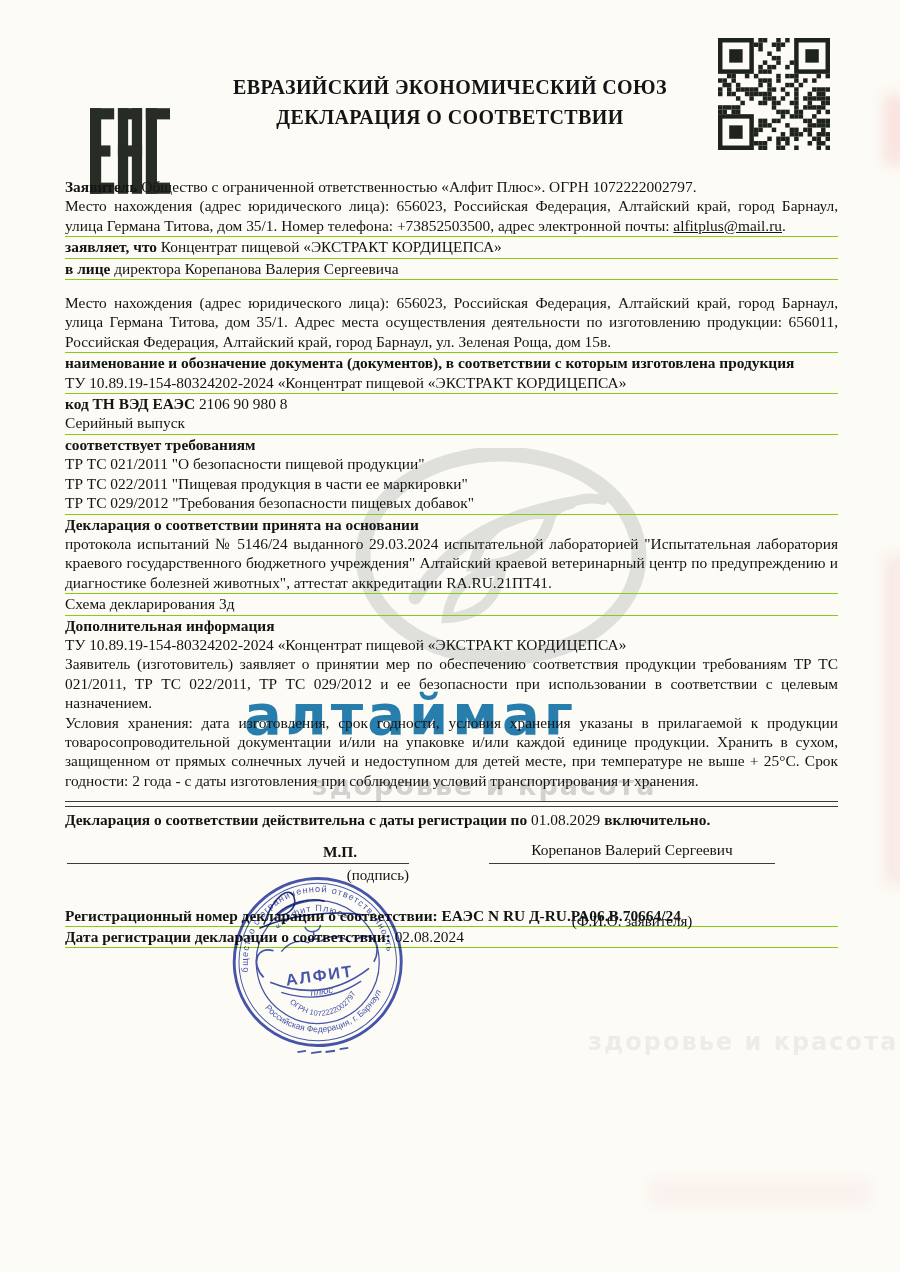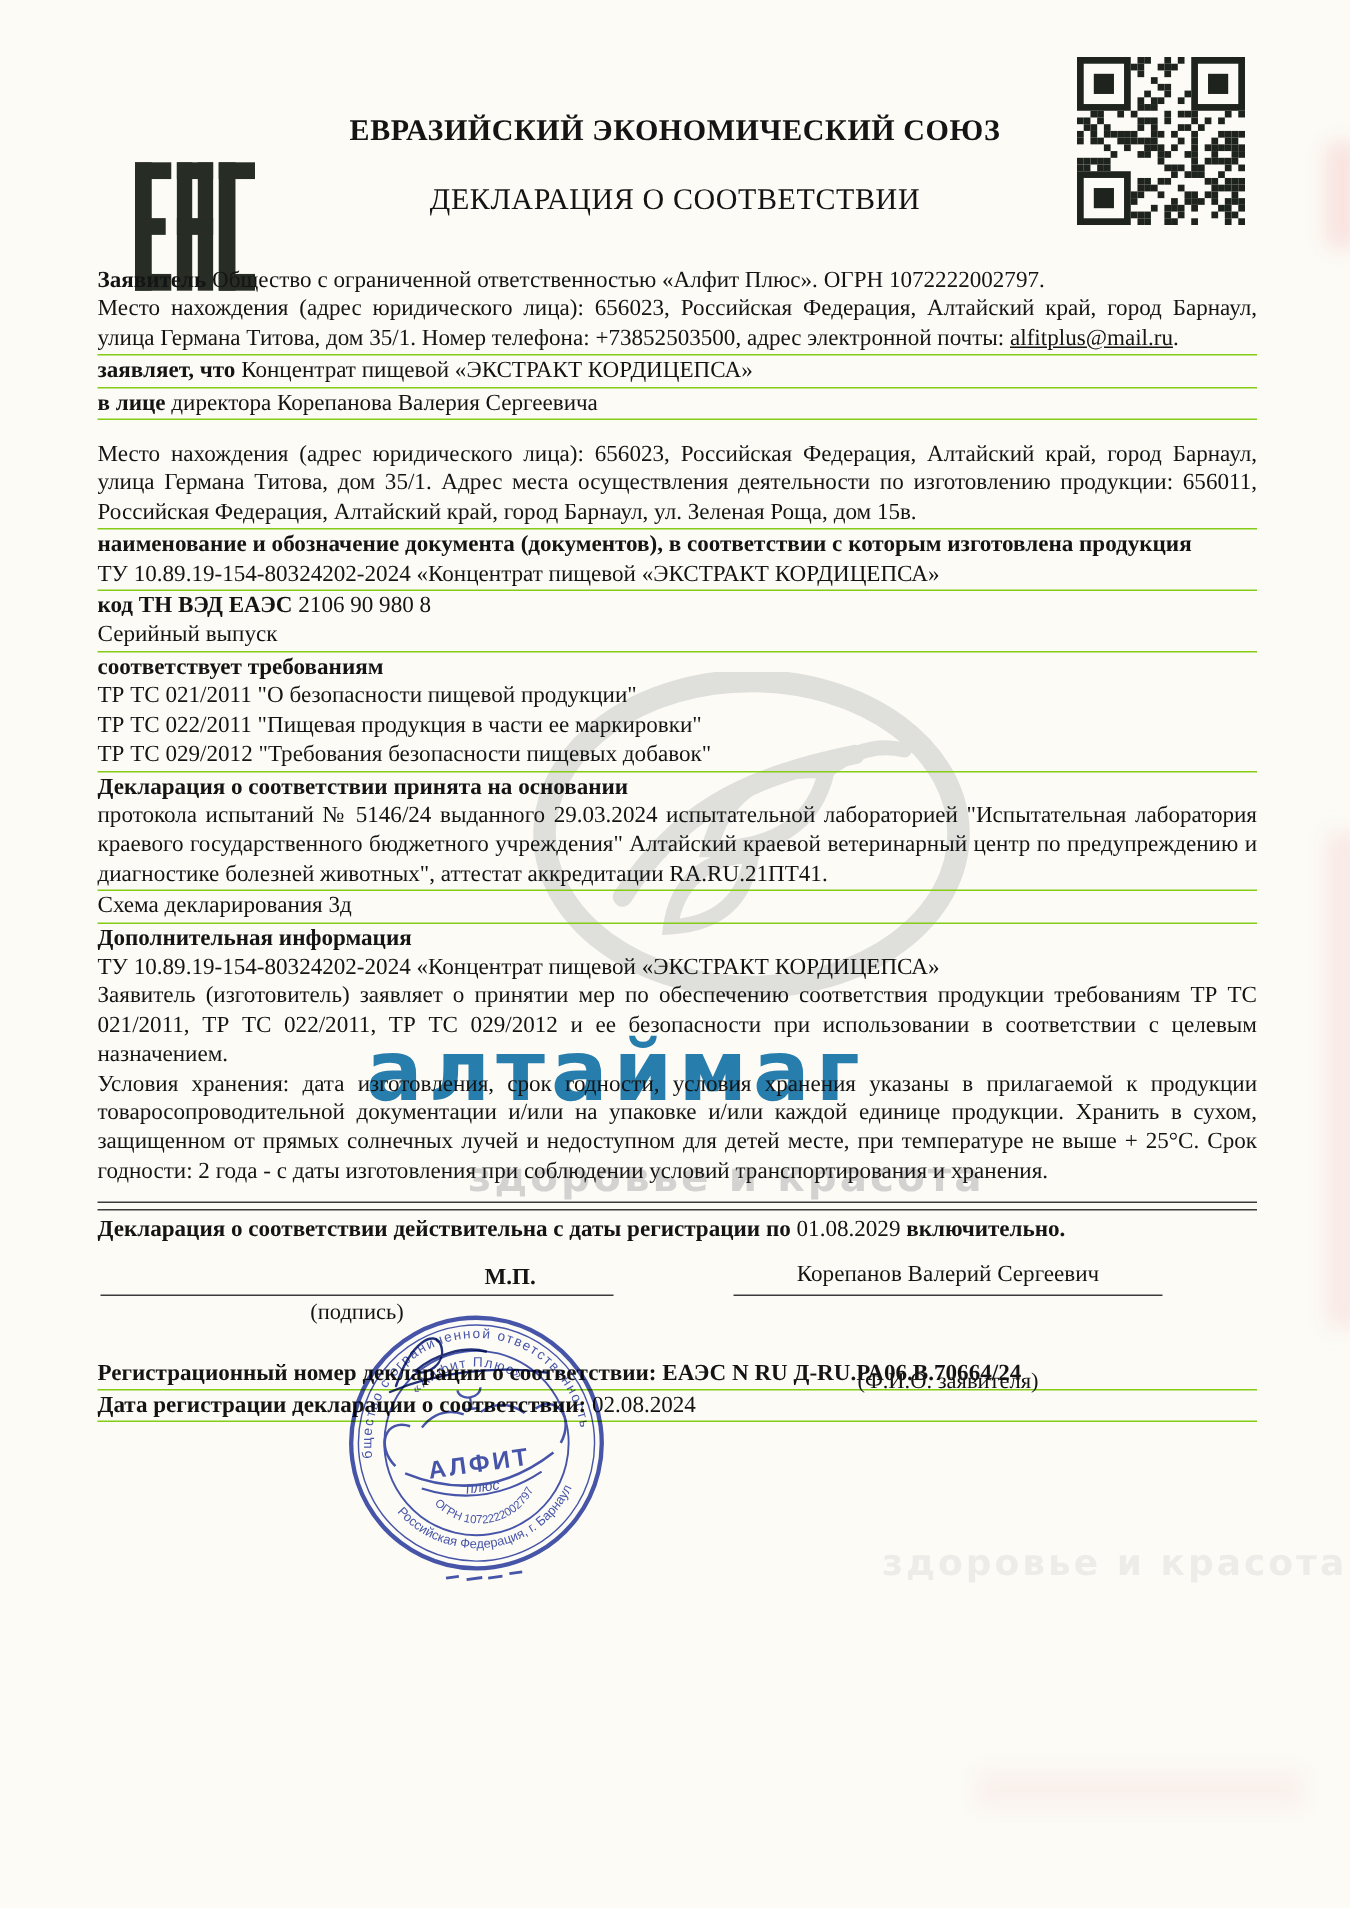--- a/index.html
+++ b/index.html
@@ -19,41 +19,41 @@
   
   .streak{position:absolute;z-index:0;pointer-events:none;filter:blur(7px);}
   .s1{right:-6px;top:95px;width:22px;height:70px;background:rgba(242,170,170,.30);}
   .s2{right:-8px;top:555px;width:24px;height:330px;background:rgba(242,175,175,.22);}
   .s3{right:30px;top:1180px;width:220px;height:26px;background:rgba(240,195,195,.16);}
 
   
   .eac{position:absolute;left:90px;top:106px;z-index:2;}
   .titles{position:absolute;left:120px;right:120px;top:74px;text-align:center;z-index:2;}
   .t1{font-size:20px;font-weight:bold;letter-spacing:.4px;line-height:26px;}
-  .t2{font-size:20px;font-weight:normal;letter-spacing:.4px;line-height:26px;margin-top:20px;}
+  .t2{font-size:20px;font-weight:bold;letter-spacing:.4px;line-height:26px;margin-top:4px;}
   .qr{position:absolute;left:718px;top:38px;z-index:2;}
 
   
   .content{position:absolute;left:65px;width:773px;top:177px;z-index:2;
            font-size:15.4px;line-height:19.4px;}
   .content p{margin:0;}
   .j{text-align:justify;}
   .rule{border-bottom:1px solid #84cc16;padding-bottom:1px;margin-bottom:1px;}
   .gap{height:13px;}
   .dbl{height:4px;border-top:1px solid #3b3b3b;border-bottom:1px solid #3b3b3b;margin-top:11px;margin-bottom:3px;}
   .email{text-decoration:underline;}
   b{font-weight:bold;}
 
   
   .sigblock{position:relative;height:76px;}
   .sline{position:absolute;height:1px;background:#3b3b3b;top:33px;}
   .sline-l{left:2px;width:342px;}
   .sline-r{left:424px;width:286px;}
   .sig-name{position:absolute;left:424px;width:286px;top:10px;text-align:center;}
-  .sig-cap-l{position:absolute;left:2px;width:342px;top:36px;text-align:center;font-size:15px;}
+  .sig-cap-l{position:absolute;left:2px;width:342px;top:36px;text-align:right;font-size:15px;}
   .sig-cap-r{position:absolute;left:424px;width:286px;top:36px;text-align:center;font-size:15px;margin-top:46px;}
   .sig-mp{position:absolute;left:258px;top:12px;font-weight:bold;}
 
   
   .stamp{position:absolute;left:222px;top:866px;z-index:3;opacity:.88;
          mix-blend-mode:multiply;transform:rotate(-8deg);}
   .ink{position:absolute;left:258px;top:884px;z-index:3;mix-blend-mode:multiply;}
 </style>
 </head>
 <body>

